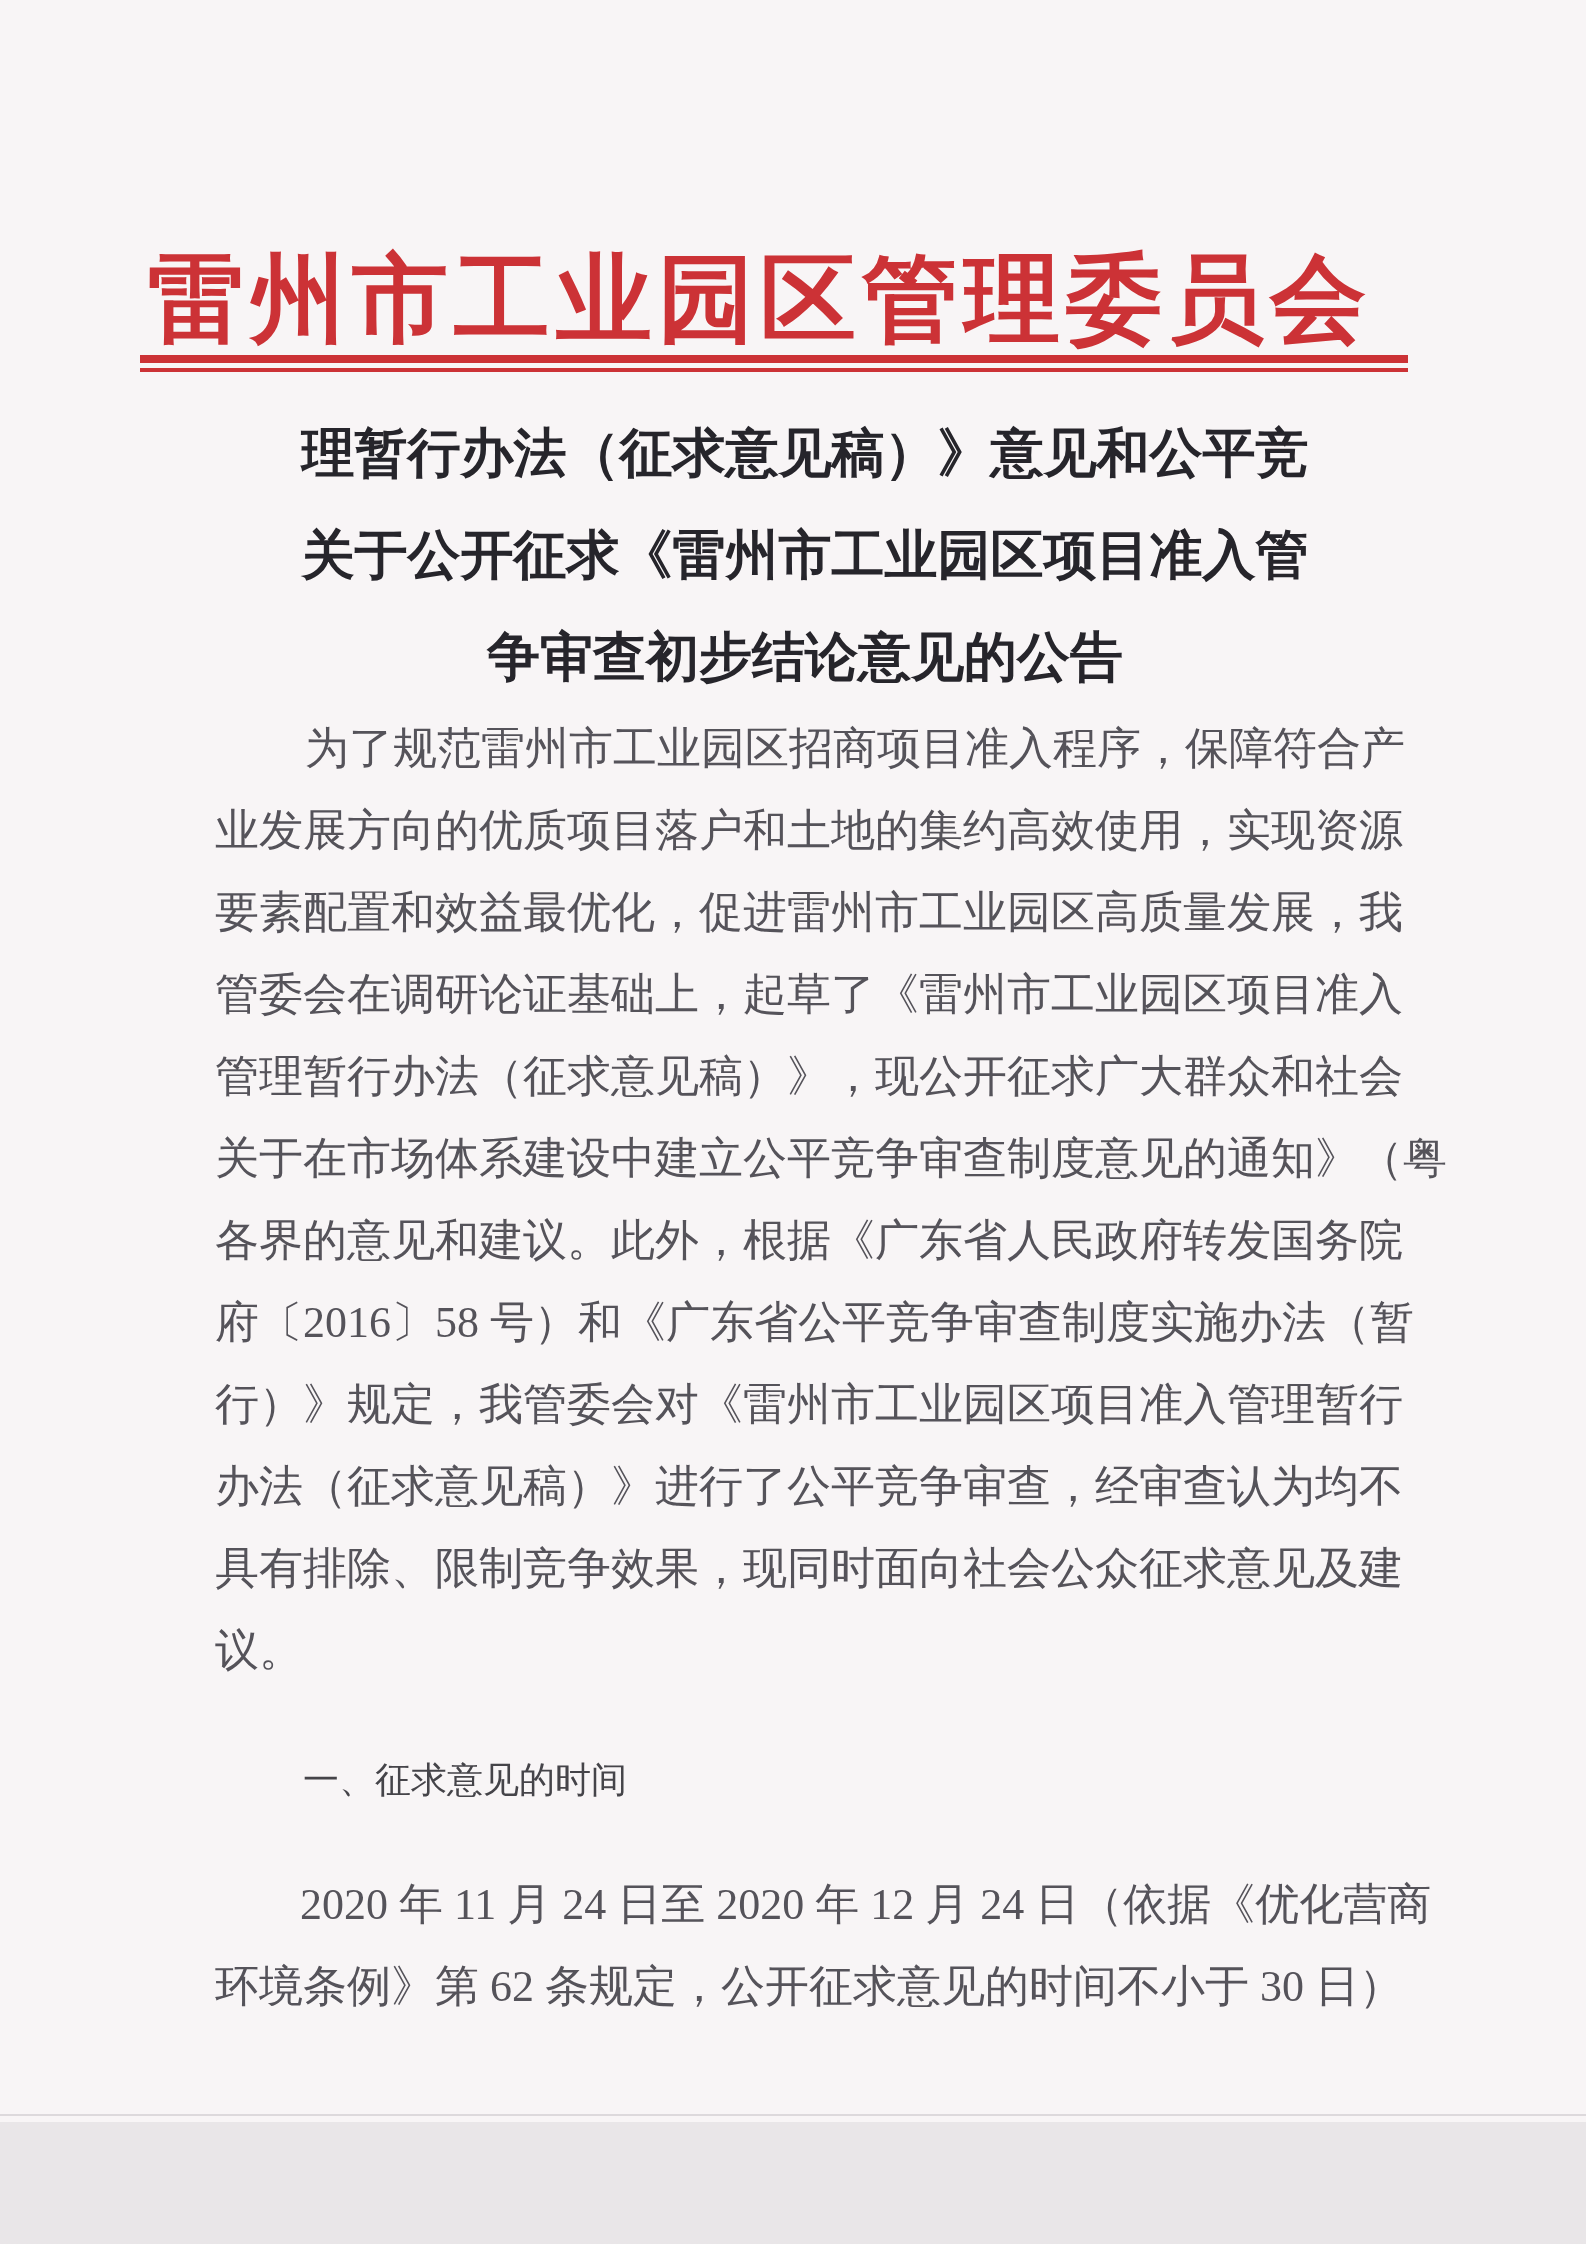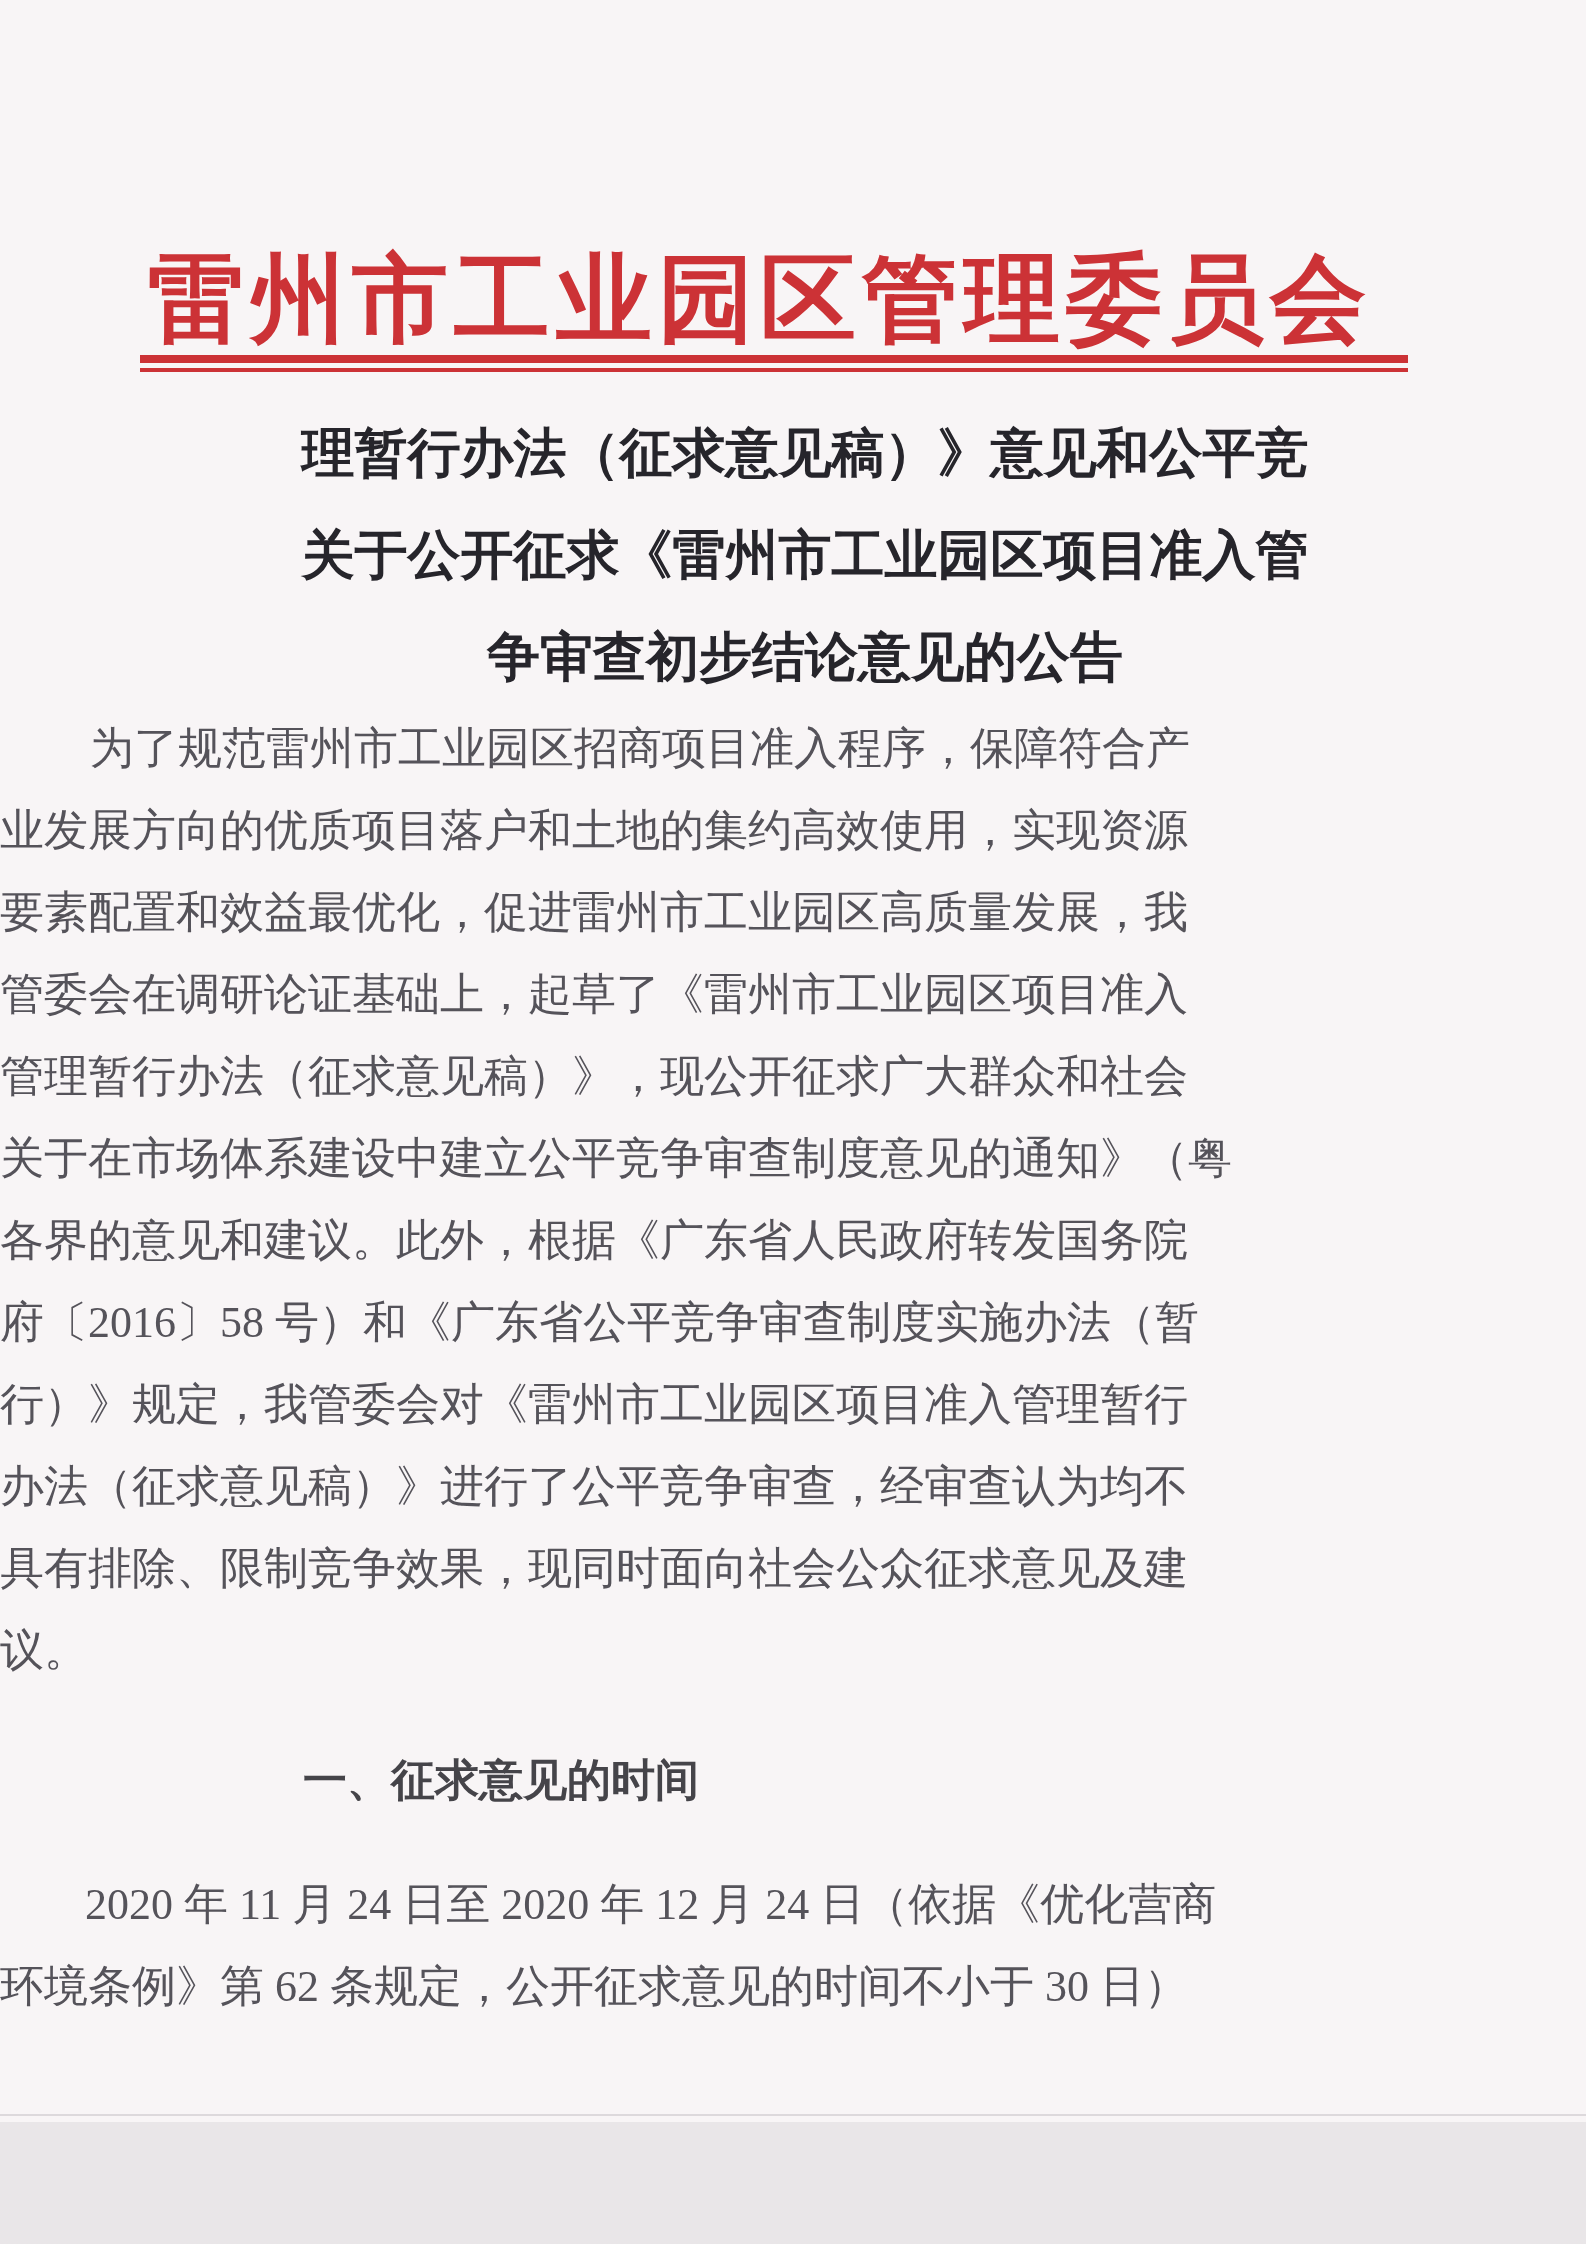--- a/index.html
+++ b/index.html
@@ -35,35 +35,36 @@
     width:1180px;
     text-align:center;
     color:#26252b;
     font-size:53px;
     line-height:102px;
     font-weight:bold;
   }
   .doc-title div{white-space:nowrap;}
   
   .body-block{
+    margin-left:215px;
     width:1180px;
     color:#55535a;
     font-size:44px;
     line-height:82px;
   }
   .body-block .line{white-space:nowrap;}
   .indent{padding-left:90px;}
   .section-heading{
     margin:47px 0 0 215px;
     padding-left:88px;
     width:1092px;
     color:#454449;
-    font-size:44px;
+    font-size:36px;
     line-height:82px;
-    font-weight:bold;
+    font-weight:normal;
     font-family:"Liberation Sans","DejaVu Sans",sans-serif;
     white-space:nowrap;
   }
   .date-block{margin-top:43px;}
   .date-block .indent{padding-left:85px;}
   
   .scan-edge{
     position:absolute;
     left:0;bottom:6px;
     width:100%;height:2px;

